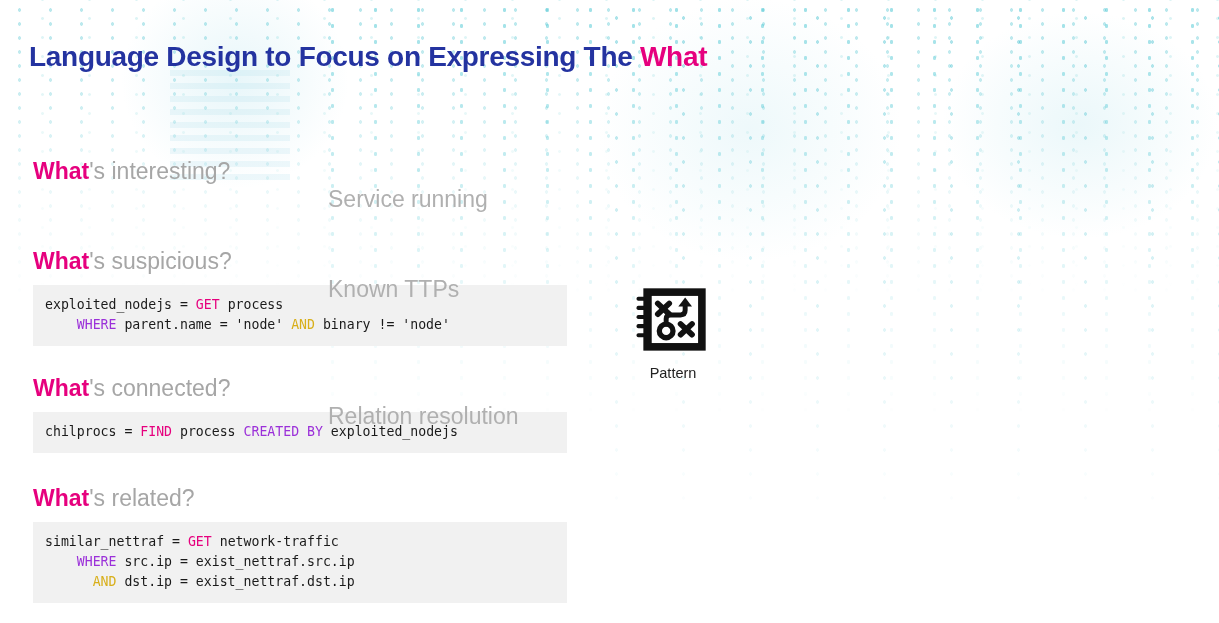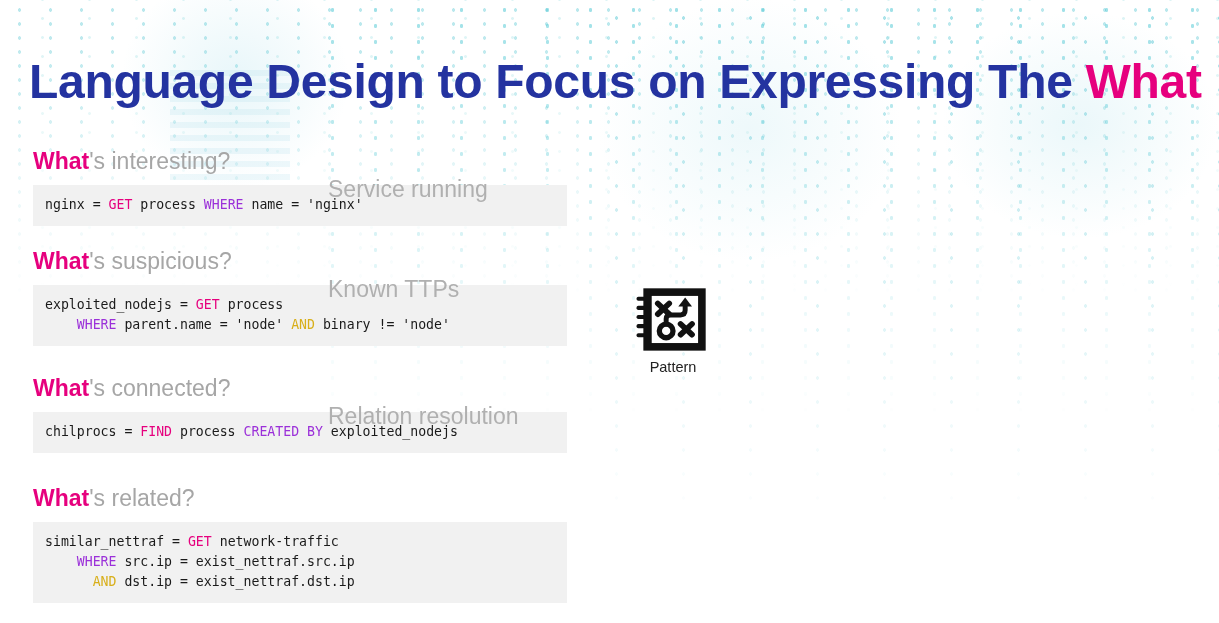--- a/index.html
+++ b/index.html
@@ -87,21 +87,21 @@
     opacity: .7;
   }
 
   
   .content { position: relative; z-index: 2; }
 
   .slide-title {
     position: absolute;
     left: 29px;
     top: 22px;
-    font-size: 48px;
+    font-size: 28px;
     font-weight: bold;
     letter-spacing: -0.3px;
     color: #2433A0;
     white-space: nowrap;
     line-height: 1.15;
   }
   .slide-title .accent { color: #E6007E; }
 
   .qa-block { position: absolute; left: 33px; width: 600px; }
 
@@ -149,20 +149,21 @@
   
   .pattern-widget {
     position: absolute;
     left: 630px;
     top: 283px;
     width: 86px;
     text-align: center;
   }
   .pattern-icon { display: block; margin: 0 auto; }
   .pattern-label {
+    margin-top: 6px;
     font-size: 14.5px;
     color: #222222;
     font-family: "Liberation Sans", sans-serif;
   }
 </style>
 </head>
 <body>
 
 <div id="slide">
 
@@ -173,26 +174,25 @@
     <div class="bg-blocks"></div>
     <div class="bg-dots-a"></div>
     <div class="bg-dots-b"></div>
     <div class="bg-dots-c"></div>
   </div>
 
   <div class="content">
 
     <h1 class="slide-title"><span>Language Design to Focus on Expressing The </span><span class="accent">What</span></h1>
 
-    <div class="qa-block" style="top:146px;">
+    <div class="qa-block" style="top:156px;">
       <div class="qa-head">
         <span class="q-what">What</span><span class="q-rest">'s interesting?</span>
         <span class="q-tag">Service running</span>
       </div>
-      <div class="code"><span><span class="plain">nginx = </span><span class="k-get">GET</span><span class="plain"> process </span><span class="k-where">WHERE</span><span class="plain"> name = 'nginx'</span></span></div>
     </div>
 
     <div class="qa-block" style="top:246px;">
       <div class="qa-head">
         <span class="q-what">What</span><span class="q-rest">'s suspicious?</span>
         <span class="q-tag">Known TTPs</span>
       </div>
       <div class="code"><span><span class="plain">exploited_nodejs = </span><span class="k-get">GET</span><span class="plain"> process</span></span>
 <span><span class="plain">    </span><span class="k-where">WHERE</span><span class="plain"> parent.name = 'node' </span><span class="k-and">AND</span><span class="plain"> binary != 'node'</span></span></div>
     </div>

